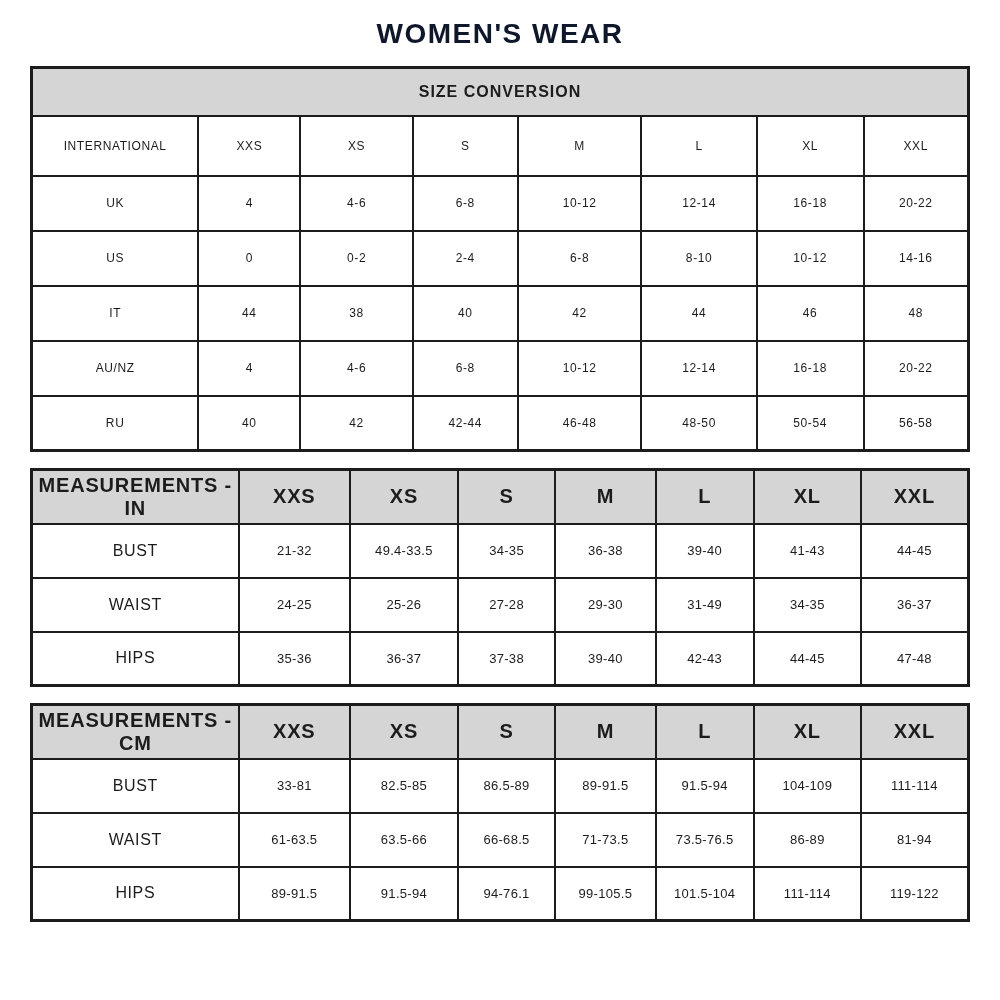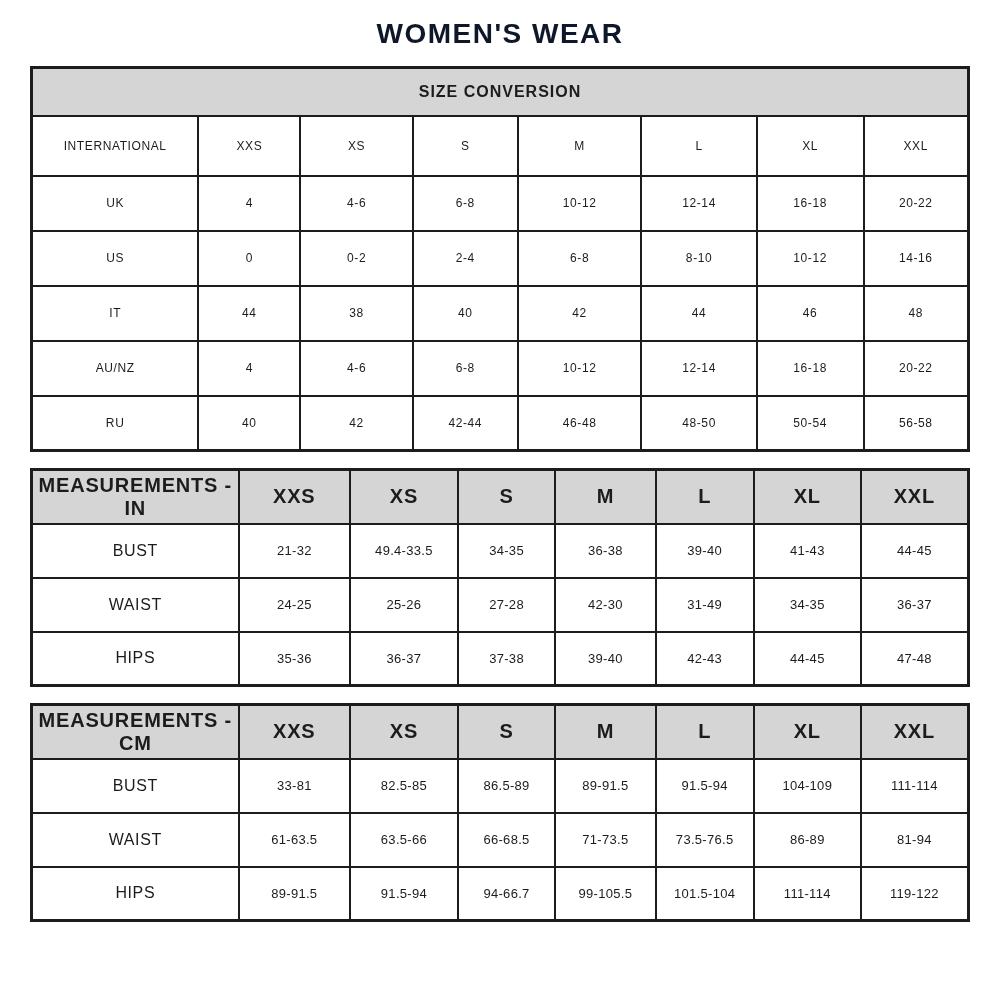--- a/index.html
+++ b/index.html
@@ -194,21 +194,21 @@
       <td class="val">36-38</td>
       <td class="val">39-40</td>
       <td class="val">41-43</td>
       <td class="val">44-45</td>
     </tr>
     <tr>
       <td class="row-label">WAIST</td>
       <td class="val">24-25</td>
       <td class="val">25-26</td>
       <td class="val">27-28</td>
-      <td class="val">42-30</td>
+      <td class="val">29-30</td>
       <td class="val">31-49</td>
       <td class="val">34-35</td>
       <td class="val">36-37</td>
     </tr>
     <tr>
       <td class="row-label">HIPS</td>
       <td class="val">35-36</td>
       <td class="val">36-37</td>
       <td class="val">37-38</td>
       <td class="val">39-40</td>
@@ -258,21 +258,21 @@
       <td class="val">66-68.5</td>
       <td class="val">71-73.5</td>
       <td class="val">73.5-76.5</td>
       <td class="val">86-89</td>
       <td class="val">81-94</td>
     </tr>
     <tr>
       <td class="row-label">HIPS</td>
       <td class="val">89-91.5</td>
       <td class="val">91.5-94</td>
-      <td class="val">94-66.7</td>
+      <td class="val">94-76.1</td>
       <td class="val">99-105.5</td>
       <td class="val">101.5-104</td>
       <td class="val">111-114</td>
       <td class="val">119-122</td>
     </tr>
   </tbody>
     </table>
 
 </div>
 

